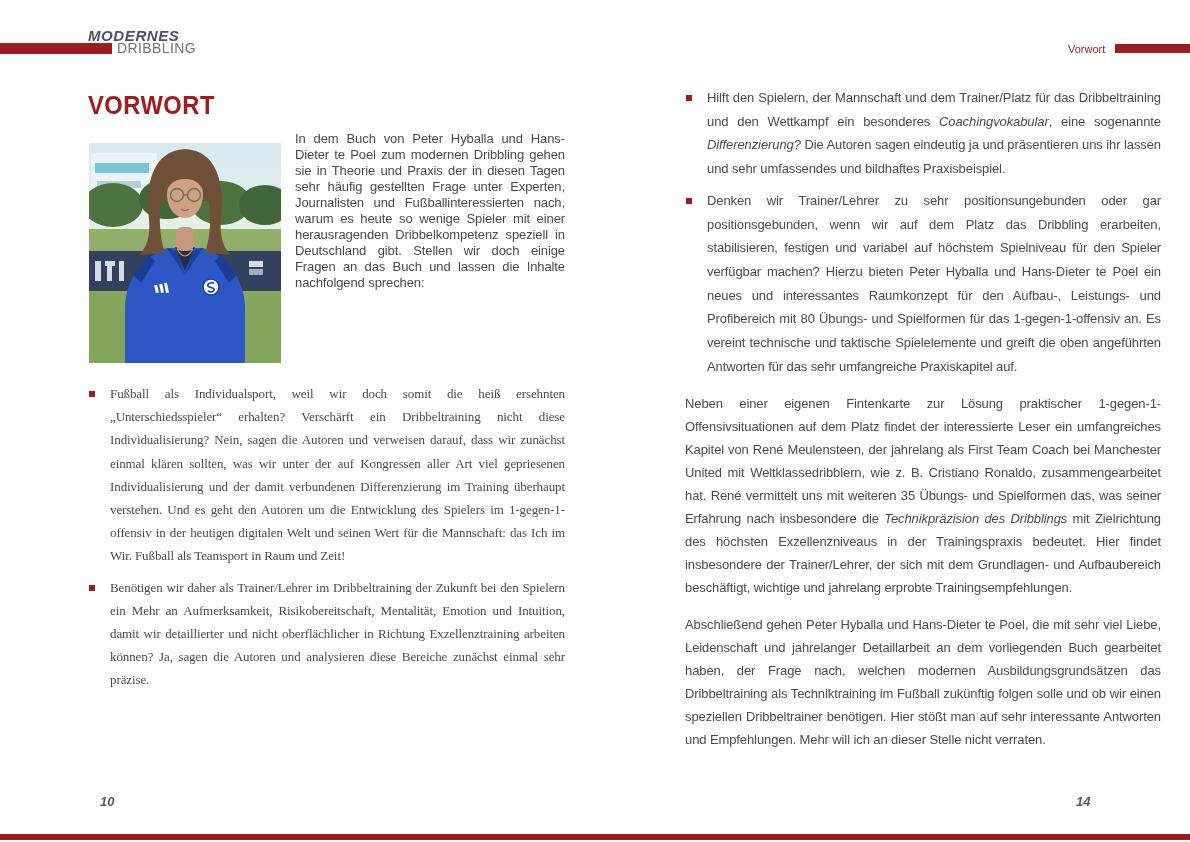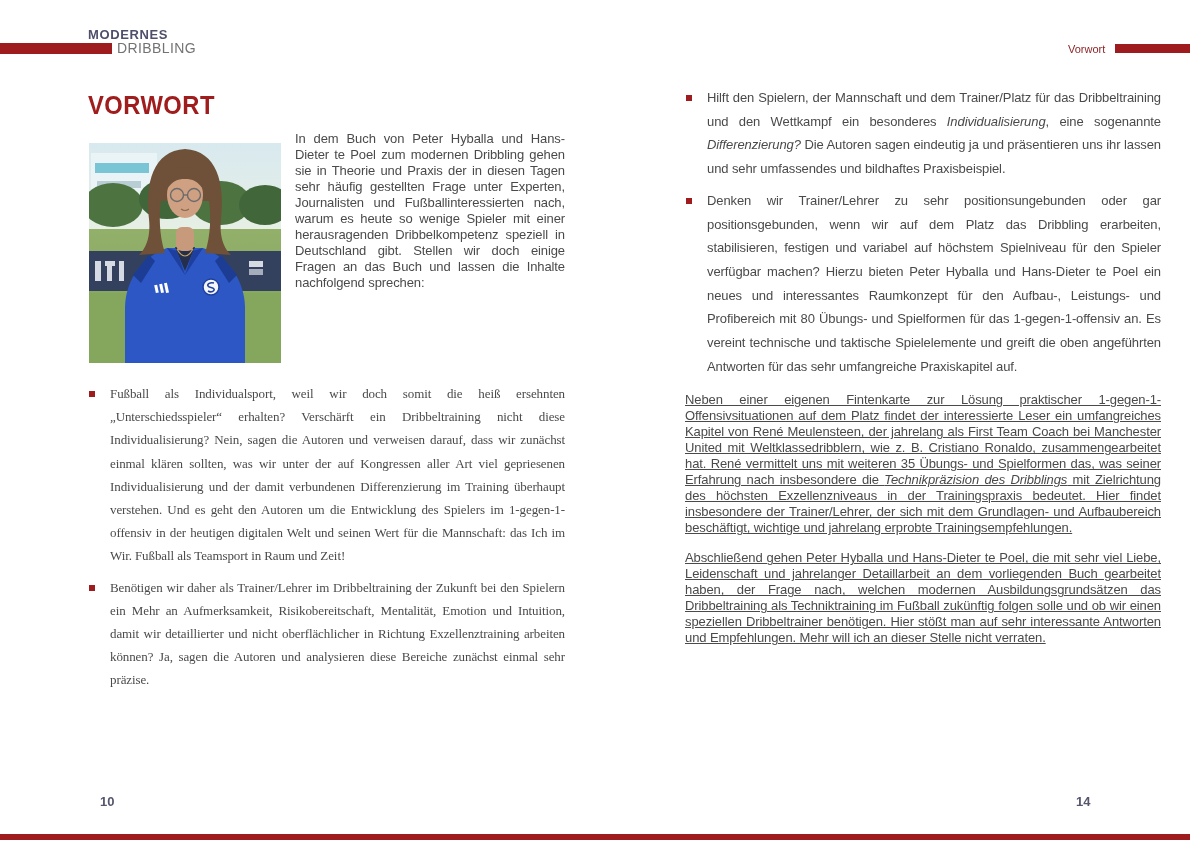--- a/index.html
+++ b/index.html
@@ -2,22 +2,22 @@
 <html lang="de"><head>
 <meta charset="utf-8">
 <style>
   html,body{margin:0;padding:0;}
   body{
     width:1190px;height:842px;position:relative;background:#ffffff;
     font-family:"Liberation Sans",sans-serif;color:#4a4a4a;overflow:hidden;
   }
   
   .logo-top{
-    position:absolute;left:88px;top:27px;font-size:13px;font-weight:700;
-    letter-spacing:.6px;color:#4f4f6b;
+    position:absolute;left:88px;top:27px;font-size:15px;font-weight:700;
+    letter-spacing:.6px;color:#4f4f6b;font-style:italic;
   }
   .logo-bar{position:absolute;left:0;top:43px;width:112px;height:11px;background:#9e1b1e;}
   .logo-bottom{
     position:absolute;left:117px;top:40px;font-size:14px;font-weight:400;
     letter-spacing:.4px;color:#737373;
   }
   .running-title{
     position:absolute;left:1068px;top:43px;font-size:11px;color:#8d2426;
   }
   .running-bar{position:absolute;left:1115px;top:44px;width:75px;height:9px;background:#9e1b1e;}
@@ -39,26 +39,26 @@
   .bullet-item{display:flex;margin:0 0 8px 0;}
   .bullet-sq{
     flex:0 0 6px;width:6px;height:6px;background:#9e1b1e;margin:9px 15px 0 1px;
   }
   .bullet-item p{
     margin:0;font-size:13px;text-align:justify;letter-spacing:-.1px;flex:1;
   }
   .col-left .bullet-item p{line-height:23.2px;}
   .col-right .bullet-item p{line-height:23.7px;}
   .body-par{
-    margin:14px 0 0 0;font-size:13px;line-height:16px;text-align:justify;letter-spacing:-.1px;text-decoration:underline;
+    margin:14px 0 0 0;font-size:13px;line-height:23px;text-align:justify;letter-spacing:-.1px;
   }
   .it{font-style:italic;}
   
   .pagenum{
-    position:absolute;top:794px;font-size:13px;font-weight:700;color:#55556e;
+    position:absolute;top:794px;font-size:13px;font-style:italic;font-weight:700;color:#55556e;
   }
   .pagenum.left{left:100px;}
   .pagenum.right{left:1076px;}
   .bottom-bar{position:absolute;left:0;top:834px;width:1190px;height:6px;background:#9e1b1e;}
 </style>
 </head>
 <body>
 
 <div class="logo-top">MODERNES</div>
 <div class="logo-bar"></div>
@@ -139,21 +139,21 @@
   </div>
   <div class="bullet-item">
     <span class="bullet-sq"></span>
     <p><span>Benötigen wir daher als Trainer/Lehrer im Dribbeltraining der Zukunft bei den Spielern ein Mehr an Aufmerksamkeit, Risikobereitschaft, Mentalität, Emotion und Intuition, damit wir detaillierter und nicht oberflächlicher in Richtung Exzellenztraining arbeiten können? Ja, sagen die Autoren und analysieren diese Bereiche zunächst einmal sehr präzise.</span></p>
   </div>
 </div>
 
 <div class="col-right">
   <div class="bullet-item">
     <span class="bullet-sq"></span>
-    <p><span>Hilft den Spielern, der Mannschaft und dem Trainer/Platz für das Dribbeltraining und den Wettkampf ein besonderes </span><span class="it">Individualisierung</span><span>, eine sogenannte </span><span class="it">Differenzierung?</span><span> Die Autoren sagen eindeutig ja und präsentieren uns ihr lassen und sehr umfassendes und bildhaftes Praxisbeispiel.</span></p>
+    <p><span>Hilft den Spielern, der Mannschaft und dem Trainer/Platz für das Dribbeltraining und den Wettkampf ein besonderes </span><span class="it">Coachingvokabular</span><span>, eine sogenannte </span><span class="it">Differenzierung?</span><span> Die Autoren sagen eindeutig ja und präsentieren uns ihr lassen und sehr umfassendes und bildhaftes Praxisbeispiel.</span></p>
   </div>
   <div class="bullet-item">
     <span class="bullet-sq"></span>
     <p><span>Denken wir Trainer/Lehrer zu sehr positionsungebunden oder gar positionsgebunden, wenn wir auf dem Platz das Dribbling erarbeiten, stabilisieren, festigen und variabel auf höchstem Spielniveau für den Spieler verfügbar machen? Hierzu bieten Peter Hyballa und Hans-Dieter te Poel ein neues und interessantes Raumkonzept für den Aufbau-, Leistungs- und Profibereich mit 80 Übungs- und Spielformen für das 1-gegen-1-offensiv an. Es vereint technische und taktische Spielelemente und greift die oben angeführten Antworten für das sehr umfangreiche Praxiskapitel auf.</span></p>
   </div>
   <p class="body-par"><span>Neben einer eigenen Fintenkarte zur Lösung praktischer 1-gegen-1-Offensivsituationen auf dem Platz findet der interessierte Leser ein umfangreiches Kapitel von René Meulensteen, der jahrelang als First Team Coach bei Manchester United mit Weltklassedribblern, wie z. B. Cristiano Ronaldo, zusammengearbeitet hat. René vermittelt uns mit weiteren 35 Übungs- und Spielformen das, was seiner Erfahrung nach insbesondere die </span><span class="it">Technikpräzision des Dribblings</span><span> mit Zielrichtung des höchsten Exzellenzniveaus in der Trainingspraxis bedeutet. Hier findet insbesondere der Trainer/Lehrer, der sich mit dem Grundlagen- und Aufbaubereich beschäftigt, wichtige und jahrelang erprobte Trainingsempfehlungen.</span></p>
   <p class="body-par"><span>Abschließend gehen Peter Hyballa und Hans-Dieter te Poel, die mit sehr viel Liebe, Leidenschaft und jahrelanger Detaillarbeit an dem vorliegenden Buch gearbeitet haben, der Frage nach, welchen modernen Ausbildungsgrundsätzen das Dribbeltraining als Techniktraining im Fußball zukünftig folgen solle und ob wir einen speziellen Dribbeltrainer benötigen. Hier stößt man auf sehr interessante Antworten und Empfehlungen. Mehr will ich an dieser Stelle nicht verraten.</span></p>
 </div>
 
 <div class="pagenum left">10</div>

